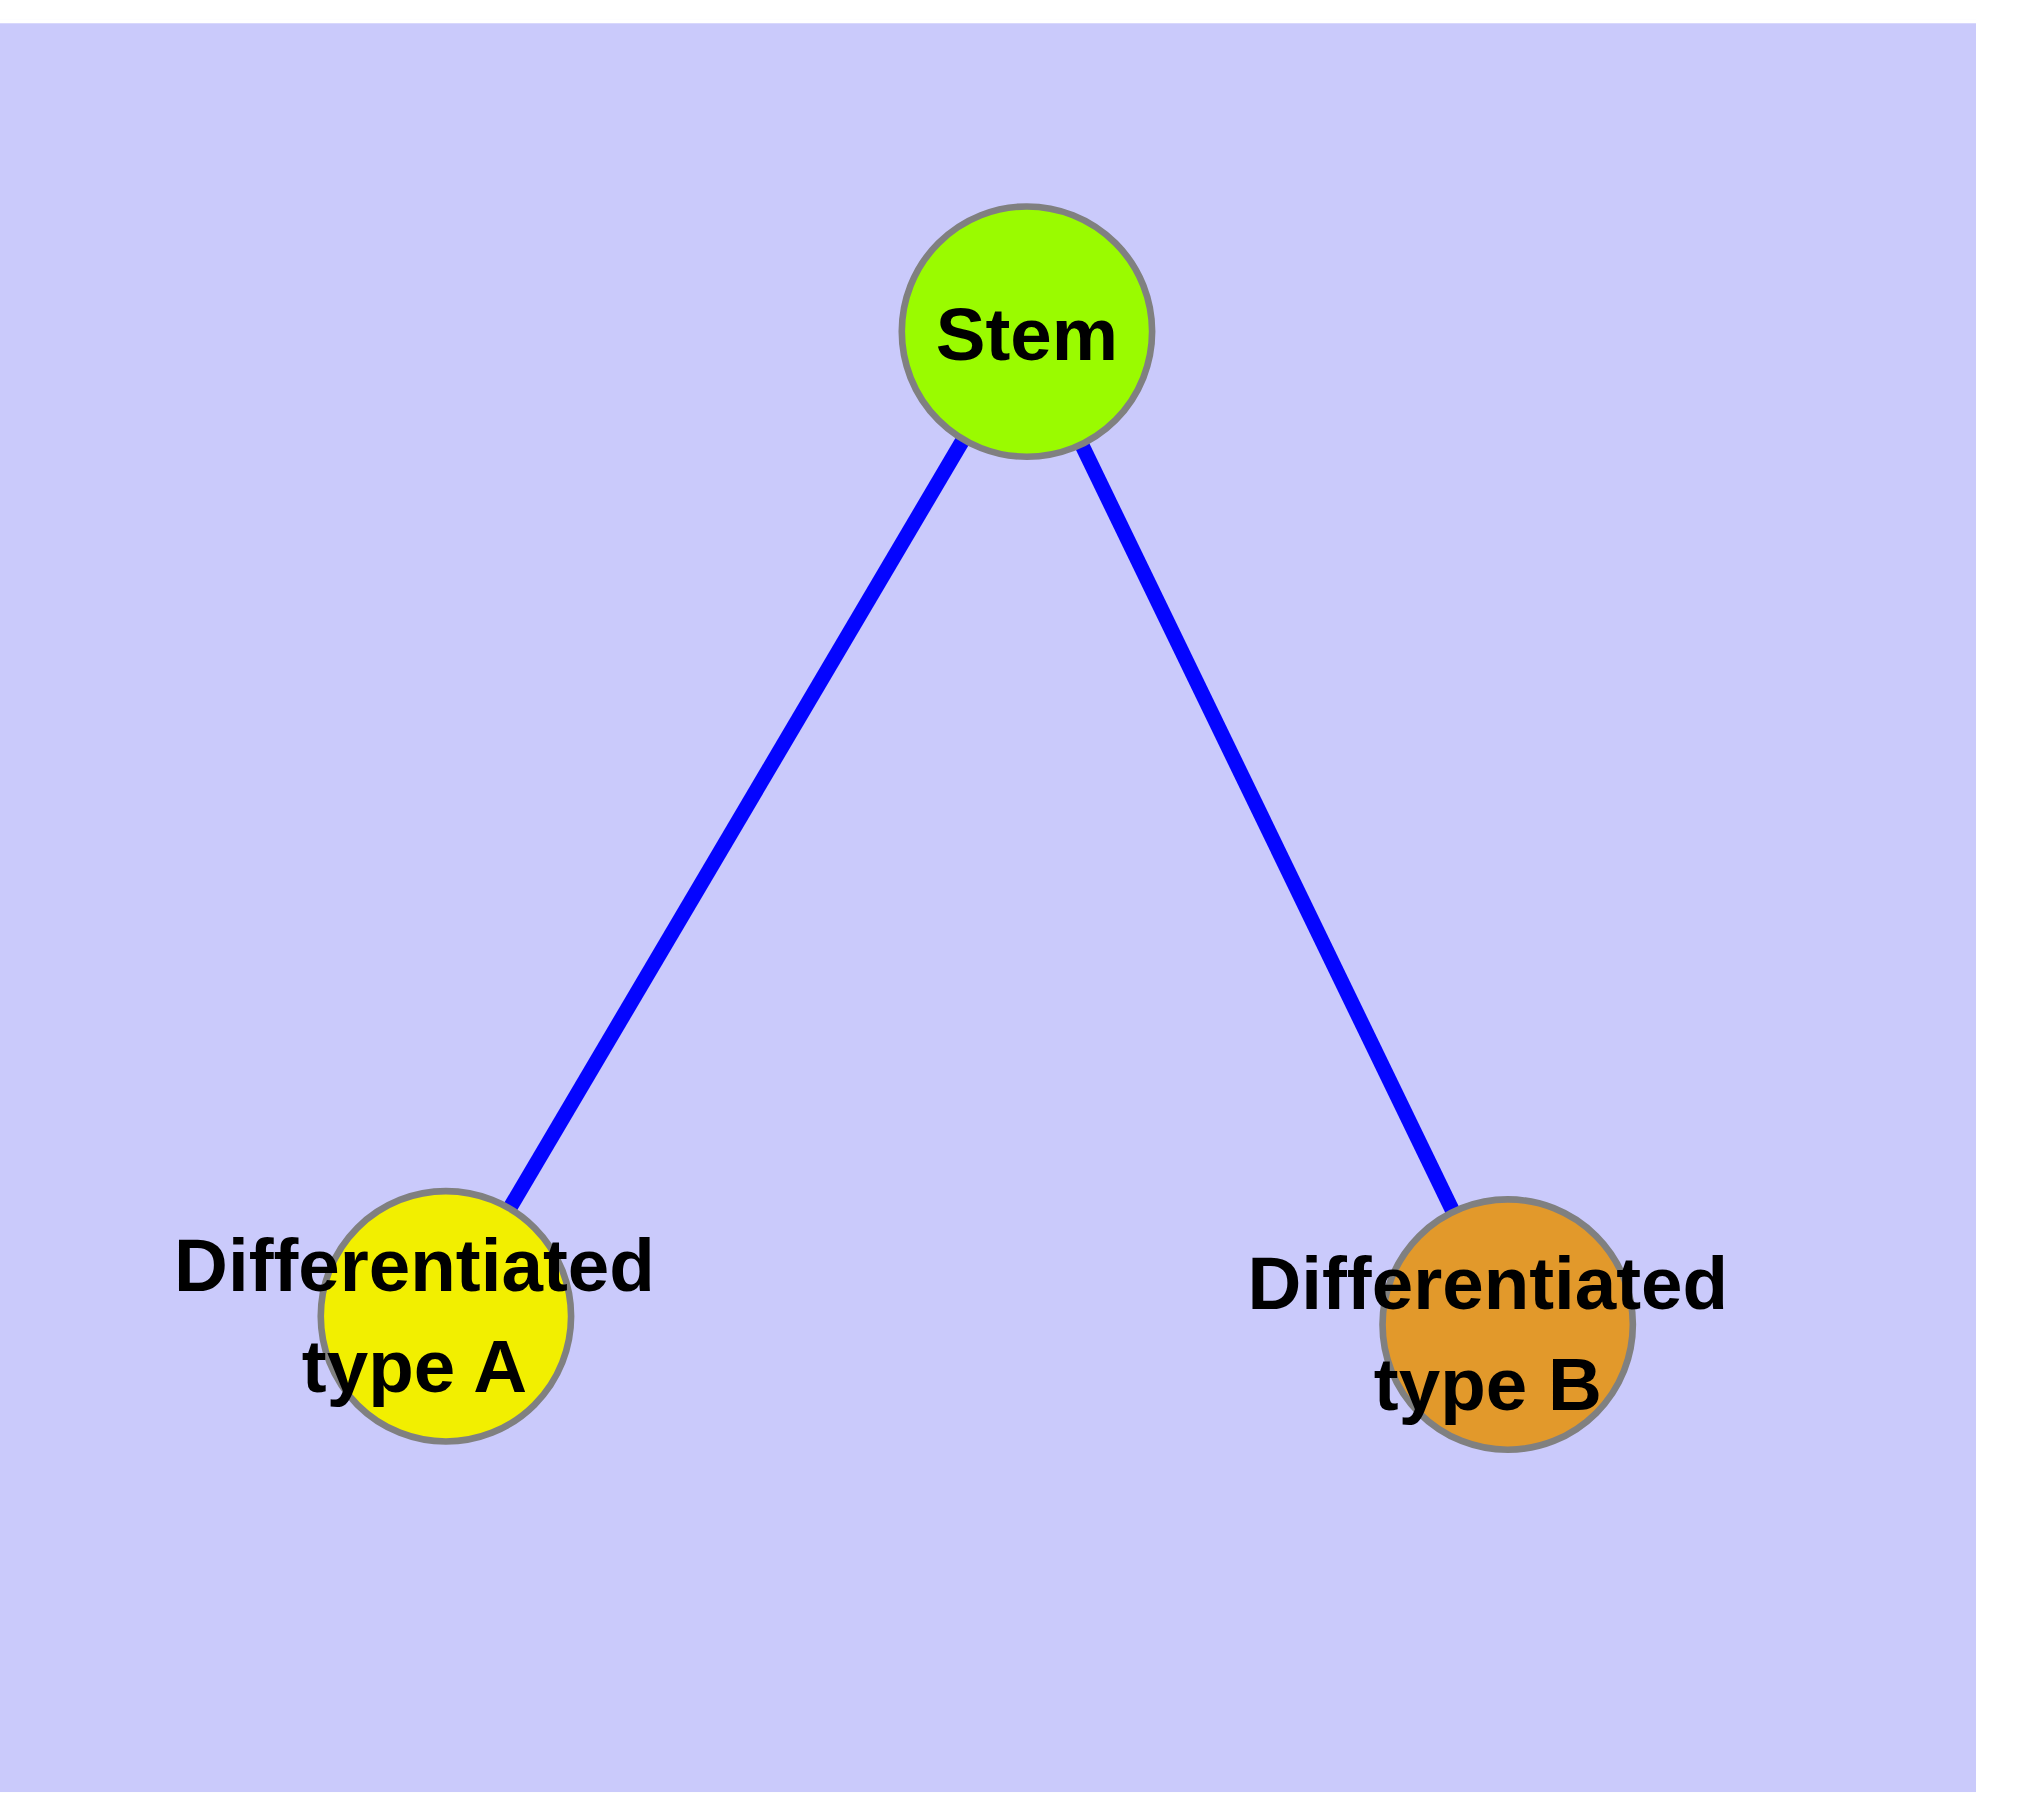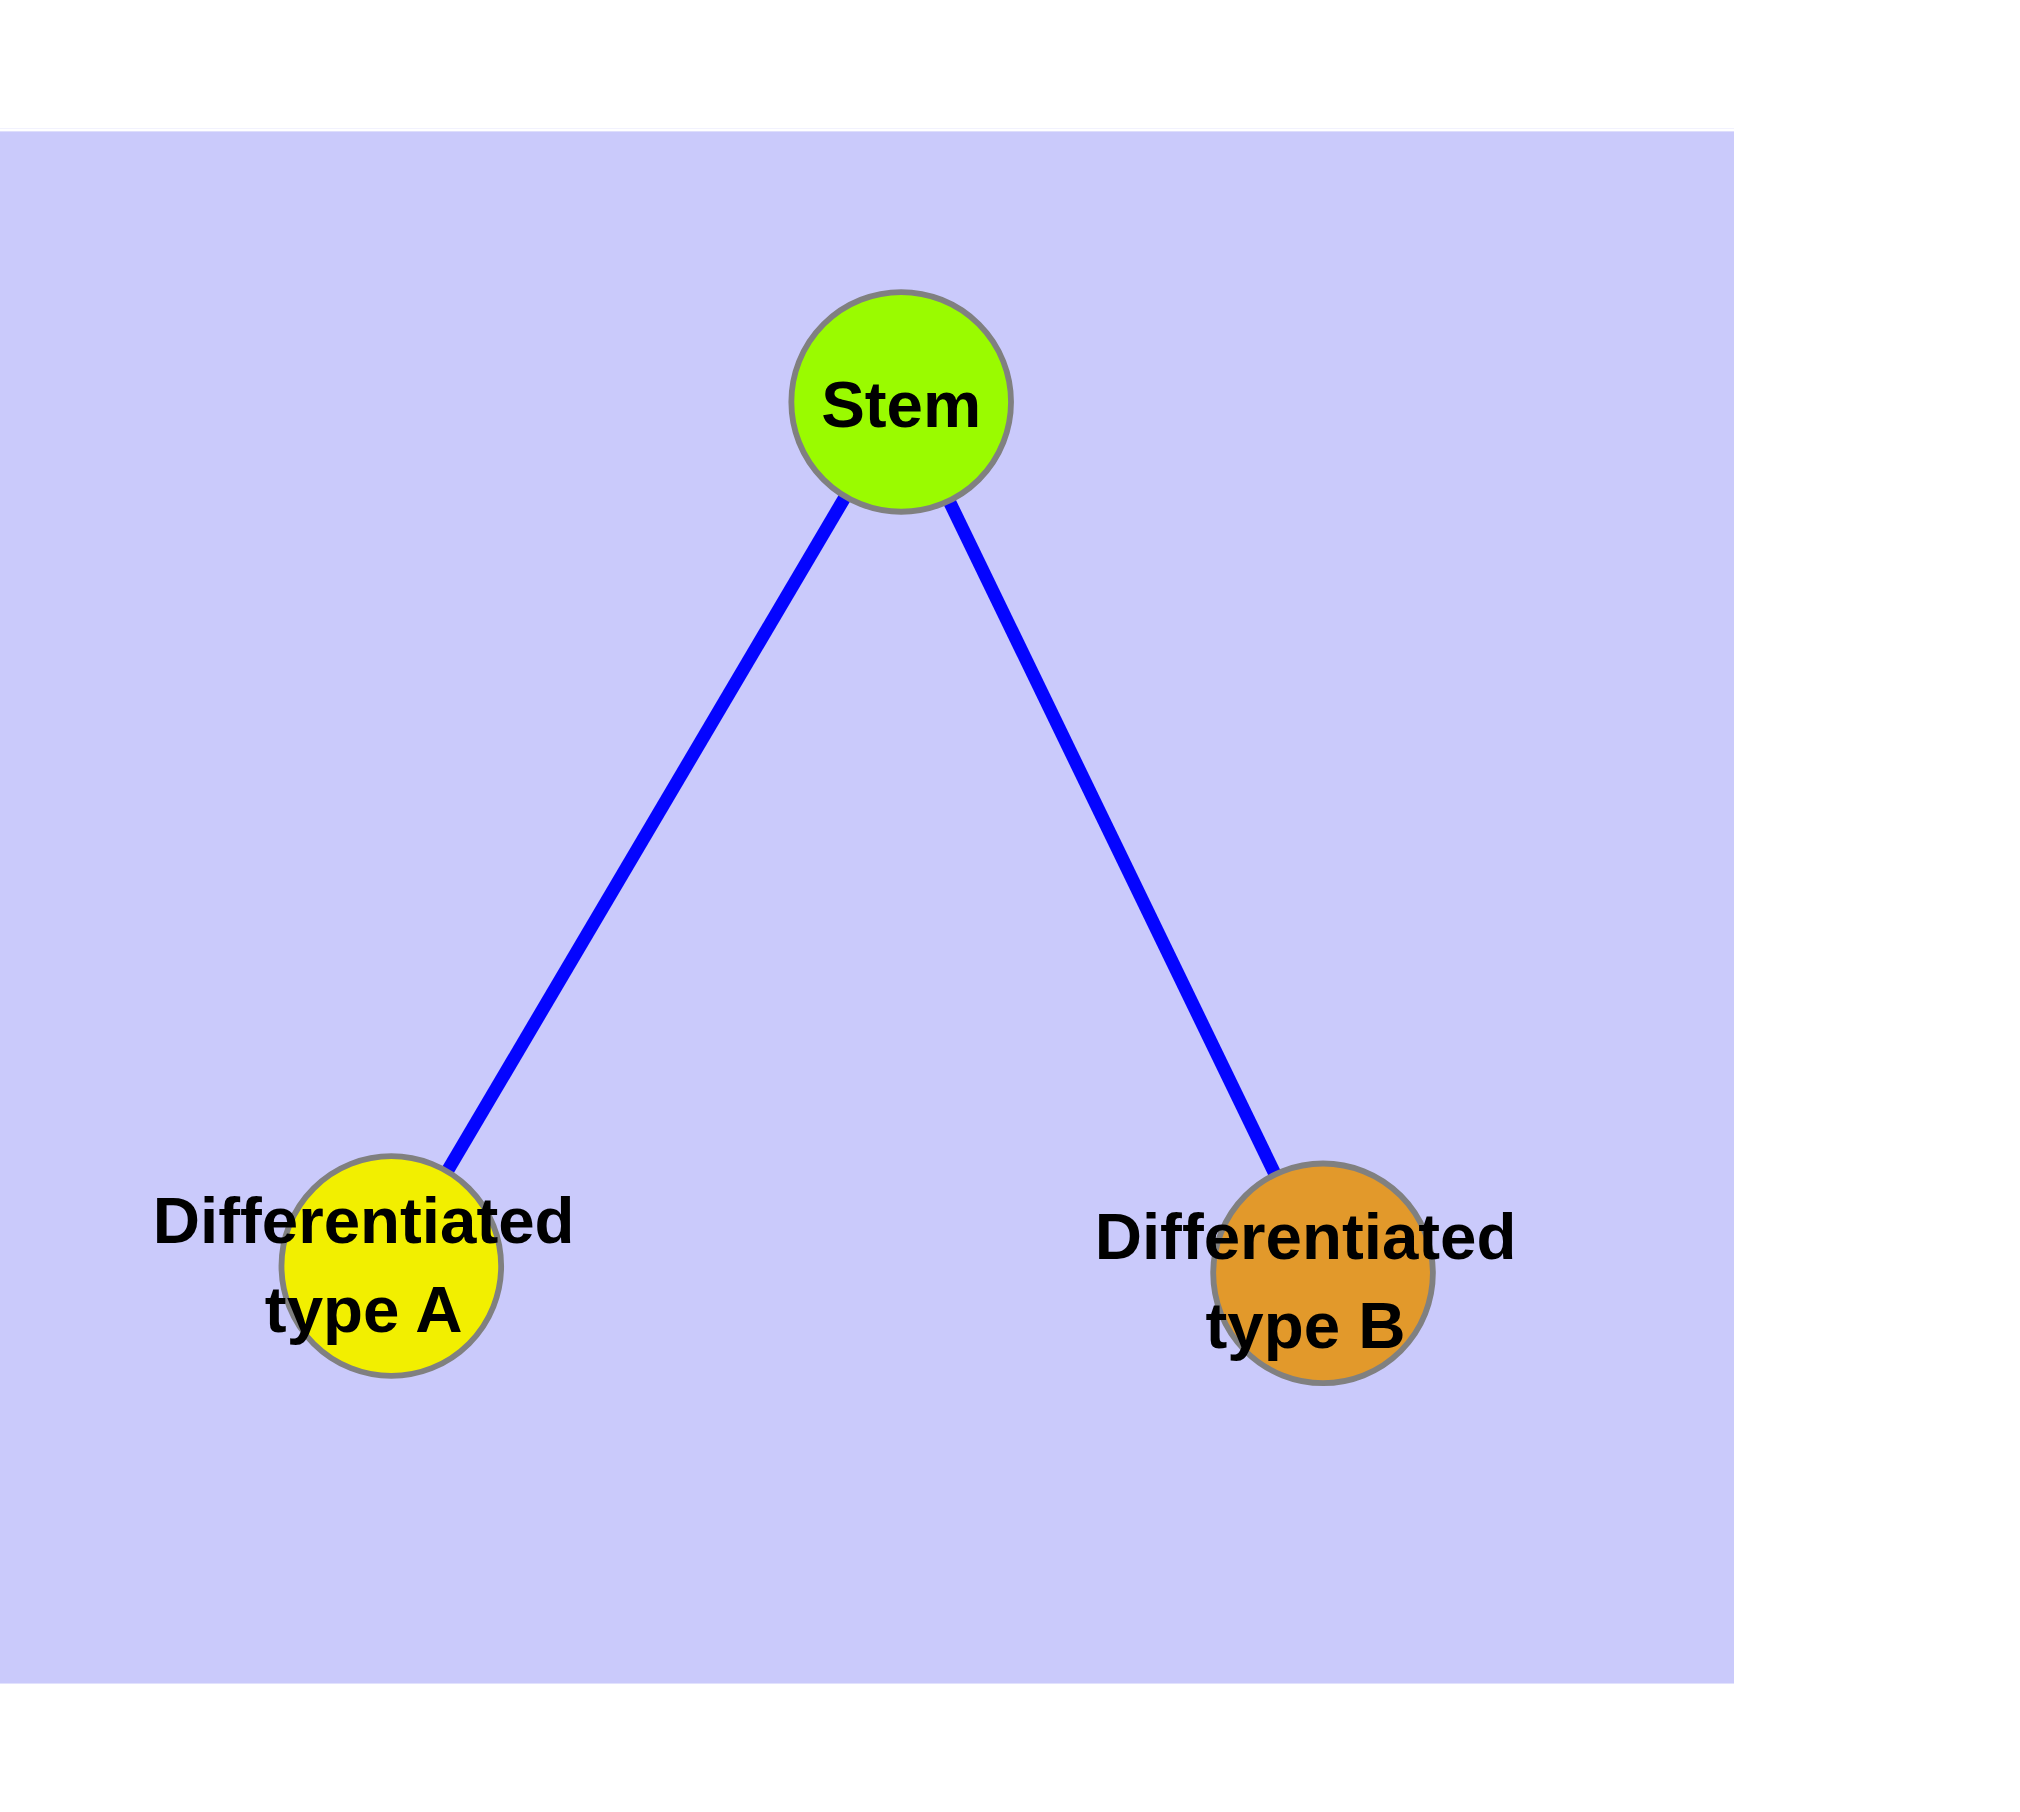--- a/index.html
+++ b/index.html
@@ -2,21 +2,21 @@
 <html style="font-size:13.6px"><head>
 <meta charset="utf-8">
 <style>
   html, body {
     margin: 0;
     padding: 0;
     background: #ffffff;
   }
   .stage {
     position: relative;
-    width: 1734px;
+    width: 1976px;
     height: 1812px;
     overflow: hidden;
   }
   .stage svg {
     display: block;
     width: 100%;
     height: 100%;
   }
   .edge {
     stroke-width: 18px;

